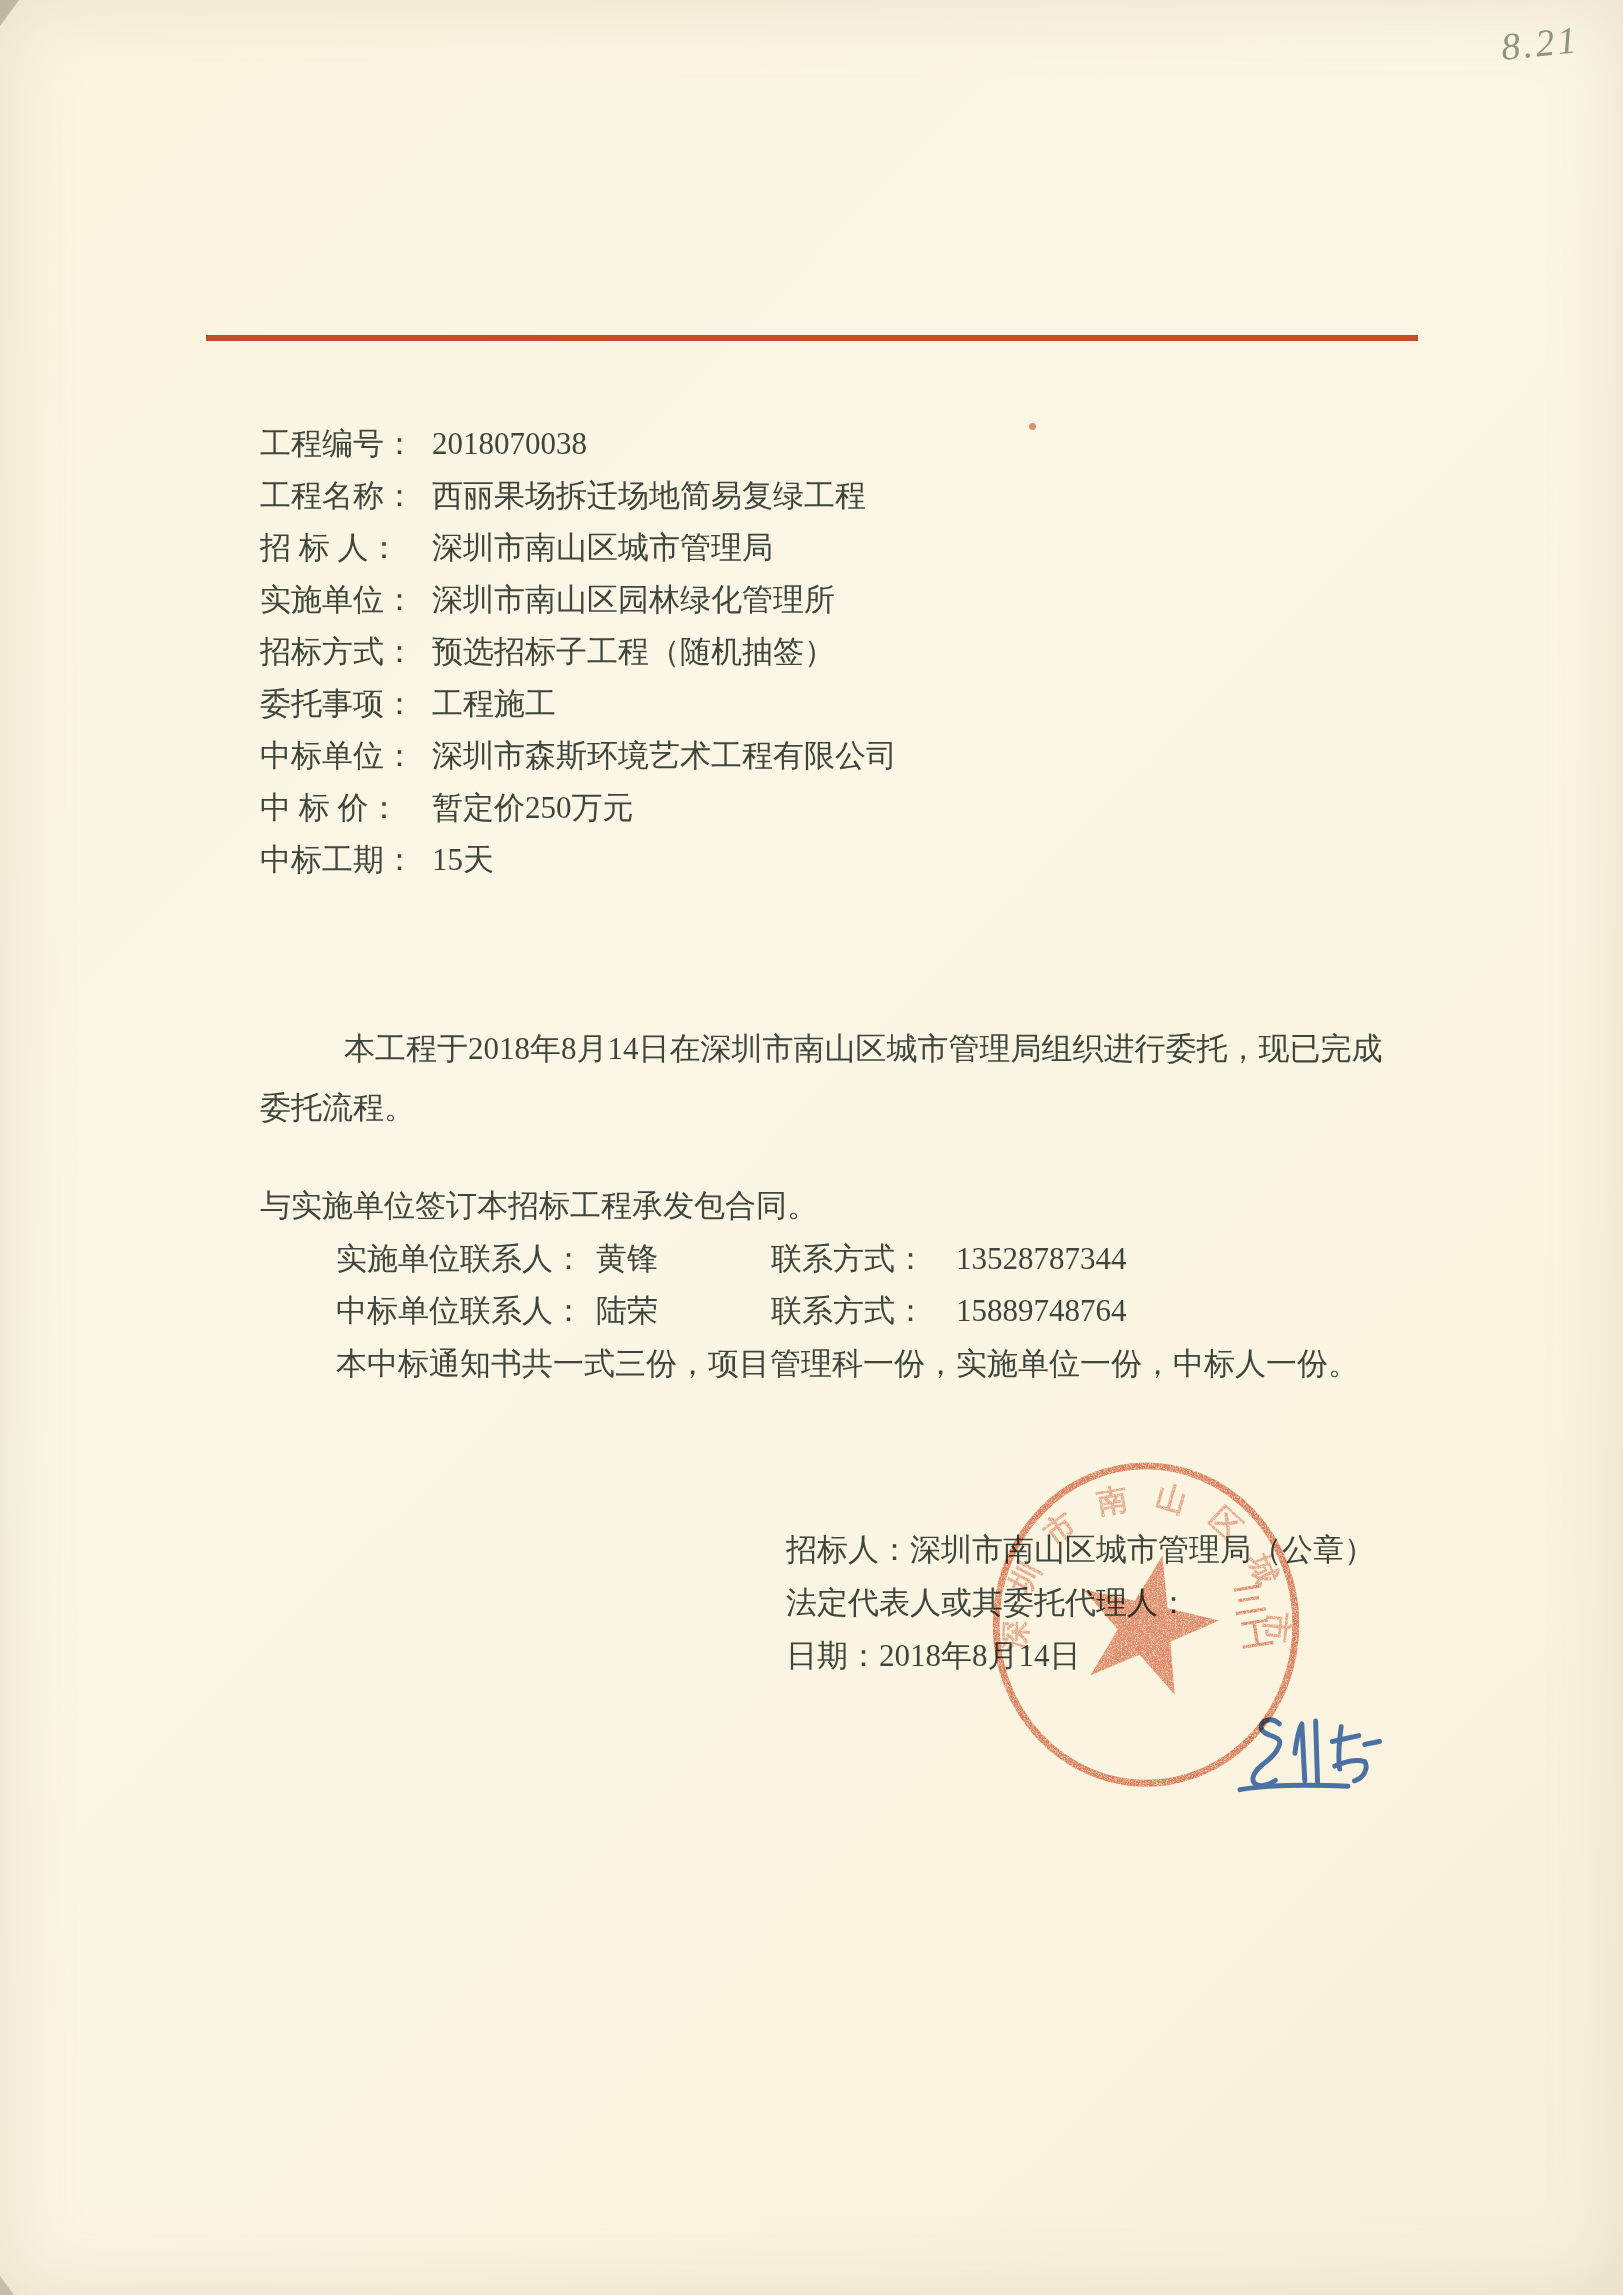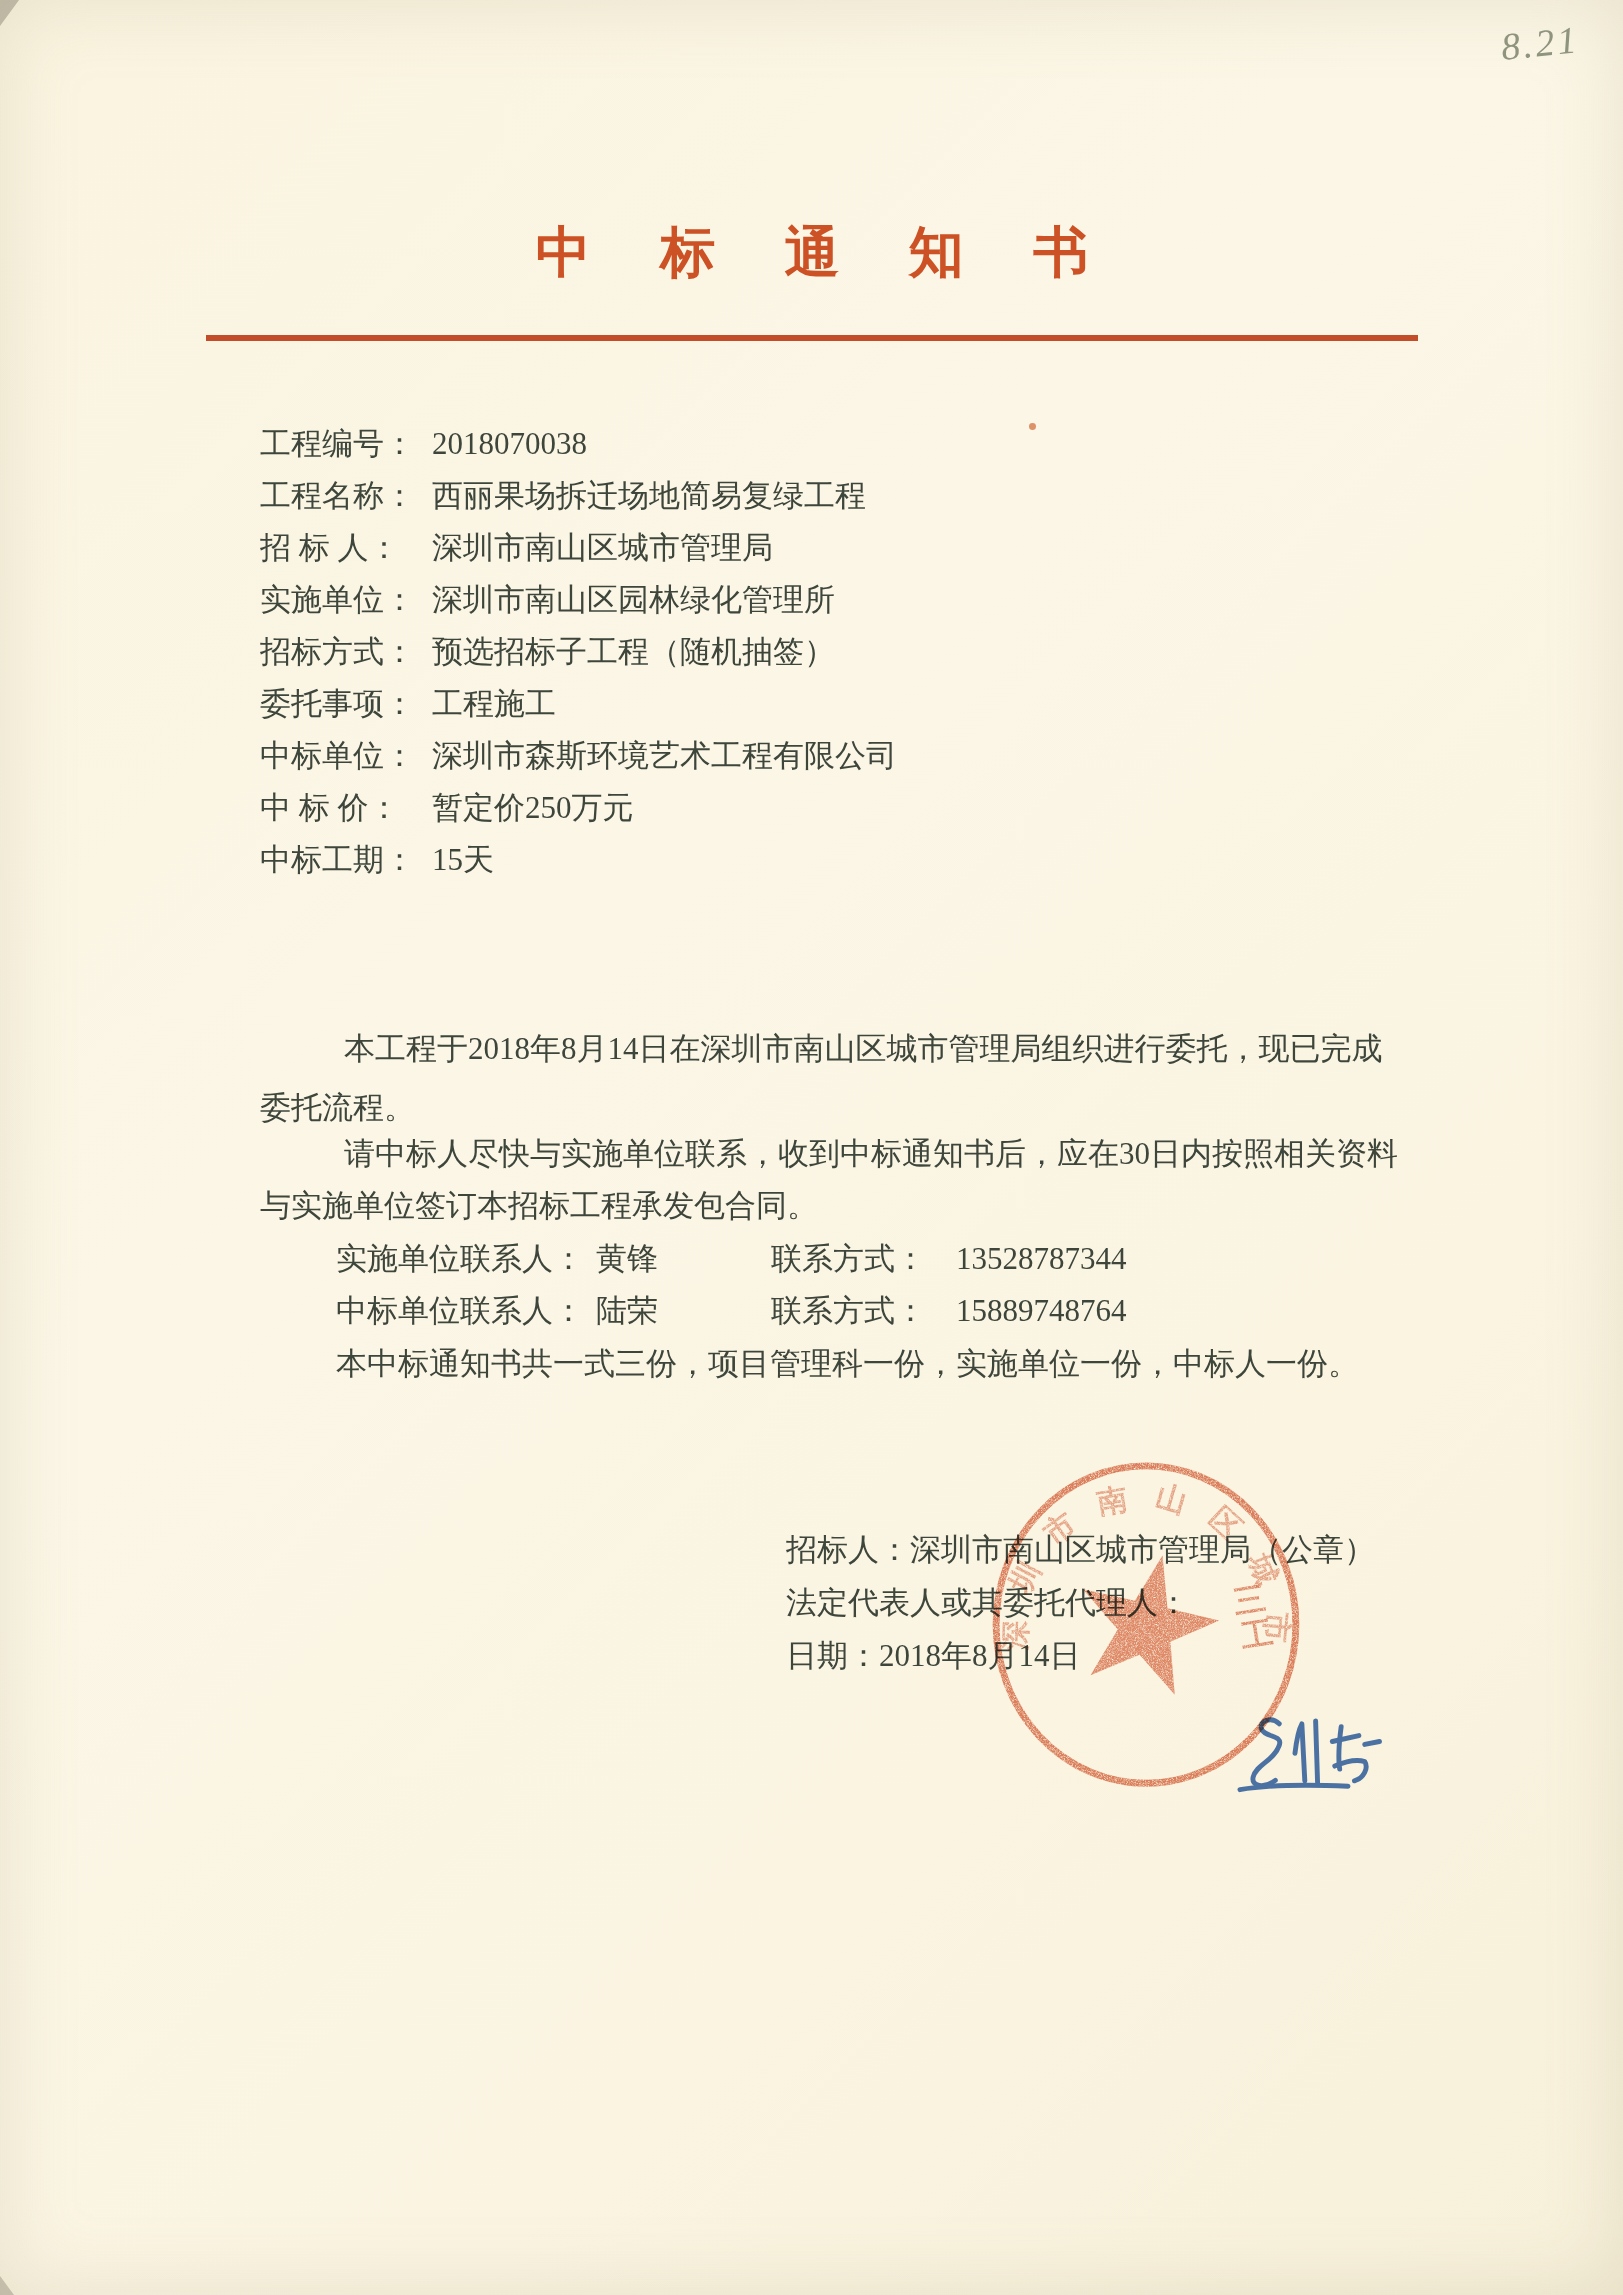--- a/index.html
+++ b/index.html
@@ -64,21 +64,20 @@
 </head>
 <body>
 
 <div class="page">
 
   <div class="corner tl"></div>
   <div class="corner bl"></div>
 
   <div class="hand-note">8.21</div>
 
-  <div class="doc-title">中 标 通 知 书</div>
   <div class="title-rule"></div>
 
   <div class="speck"></div>
 
   <div class="fields">
     <div class="field-row">
       <span class="field-label">工程编号：</span>
       <span class="field-value">2018070038</span>
     </div>
     <div class="field-row">
@@ -110,21 +109,20 @@
       <span class="field-value">暂定价250万元</span>
     </div>
     <div class="field-row">
       <span class="field-label">中标工期：</span>
       <span class="field-value">15天</span>
     </div>
   </div>
 
   <div class="bline indent" style="top:1033px;">本工程于2018年8月14日在深圳市南山区城市管理局组织进行委托，现已完成</div>
   <div class="bline" style="top:1092px;">委托流程。</div>
-  <div class="bline indent" style="top:1138px;">请中标人尽快与实施单位联系，收到中标通知书后，应在30日内按照相关资料</div>
   <div class="bline" style="top:1190px;">与实施单位签订本招标工程承发包合同。</div>
 
   <div class="crow" style="top:1243px;">
     <span class="c-role">实施单位联系人：</span>
     <span class="c-name">黄锋</span>
     <span class="c-method">联系方式：</span>
     <span class="c-phone">13528787344</span>
   </div>
   <div class="crow" style="top:1295px;">
     <span class="c-role">中标单位联系人：</span>

